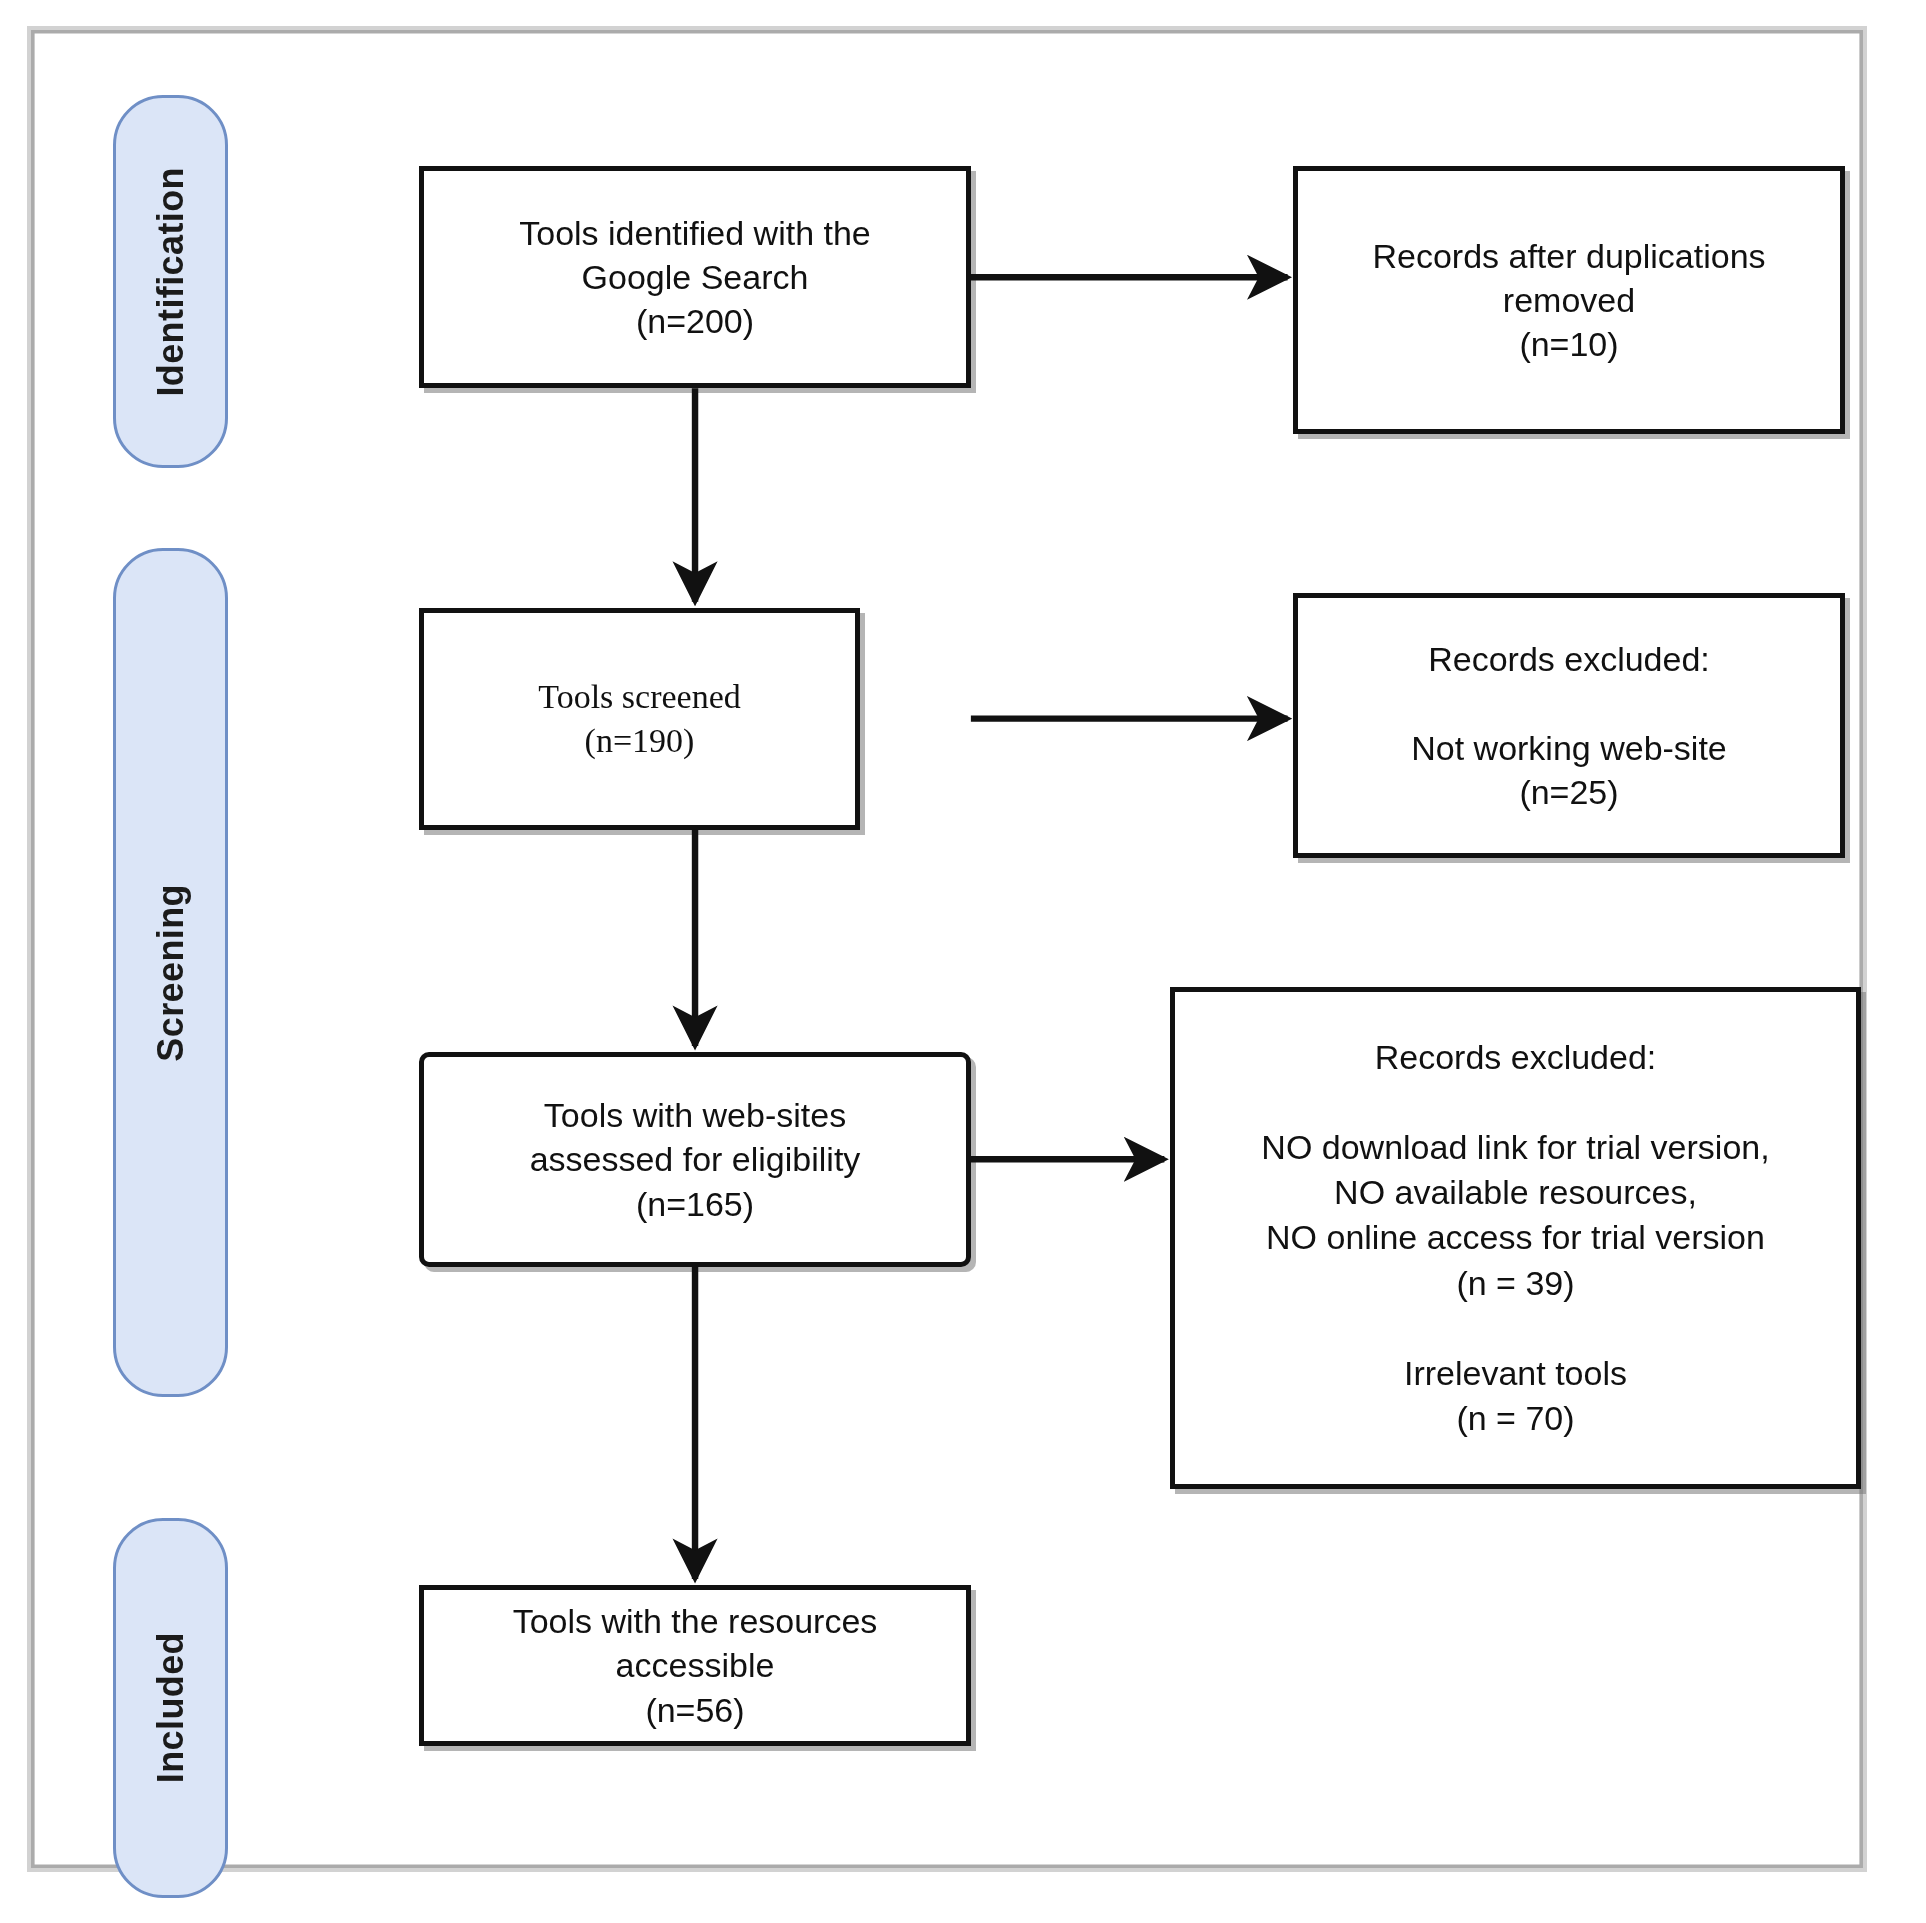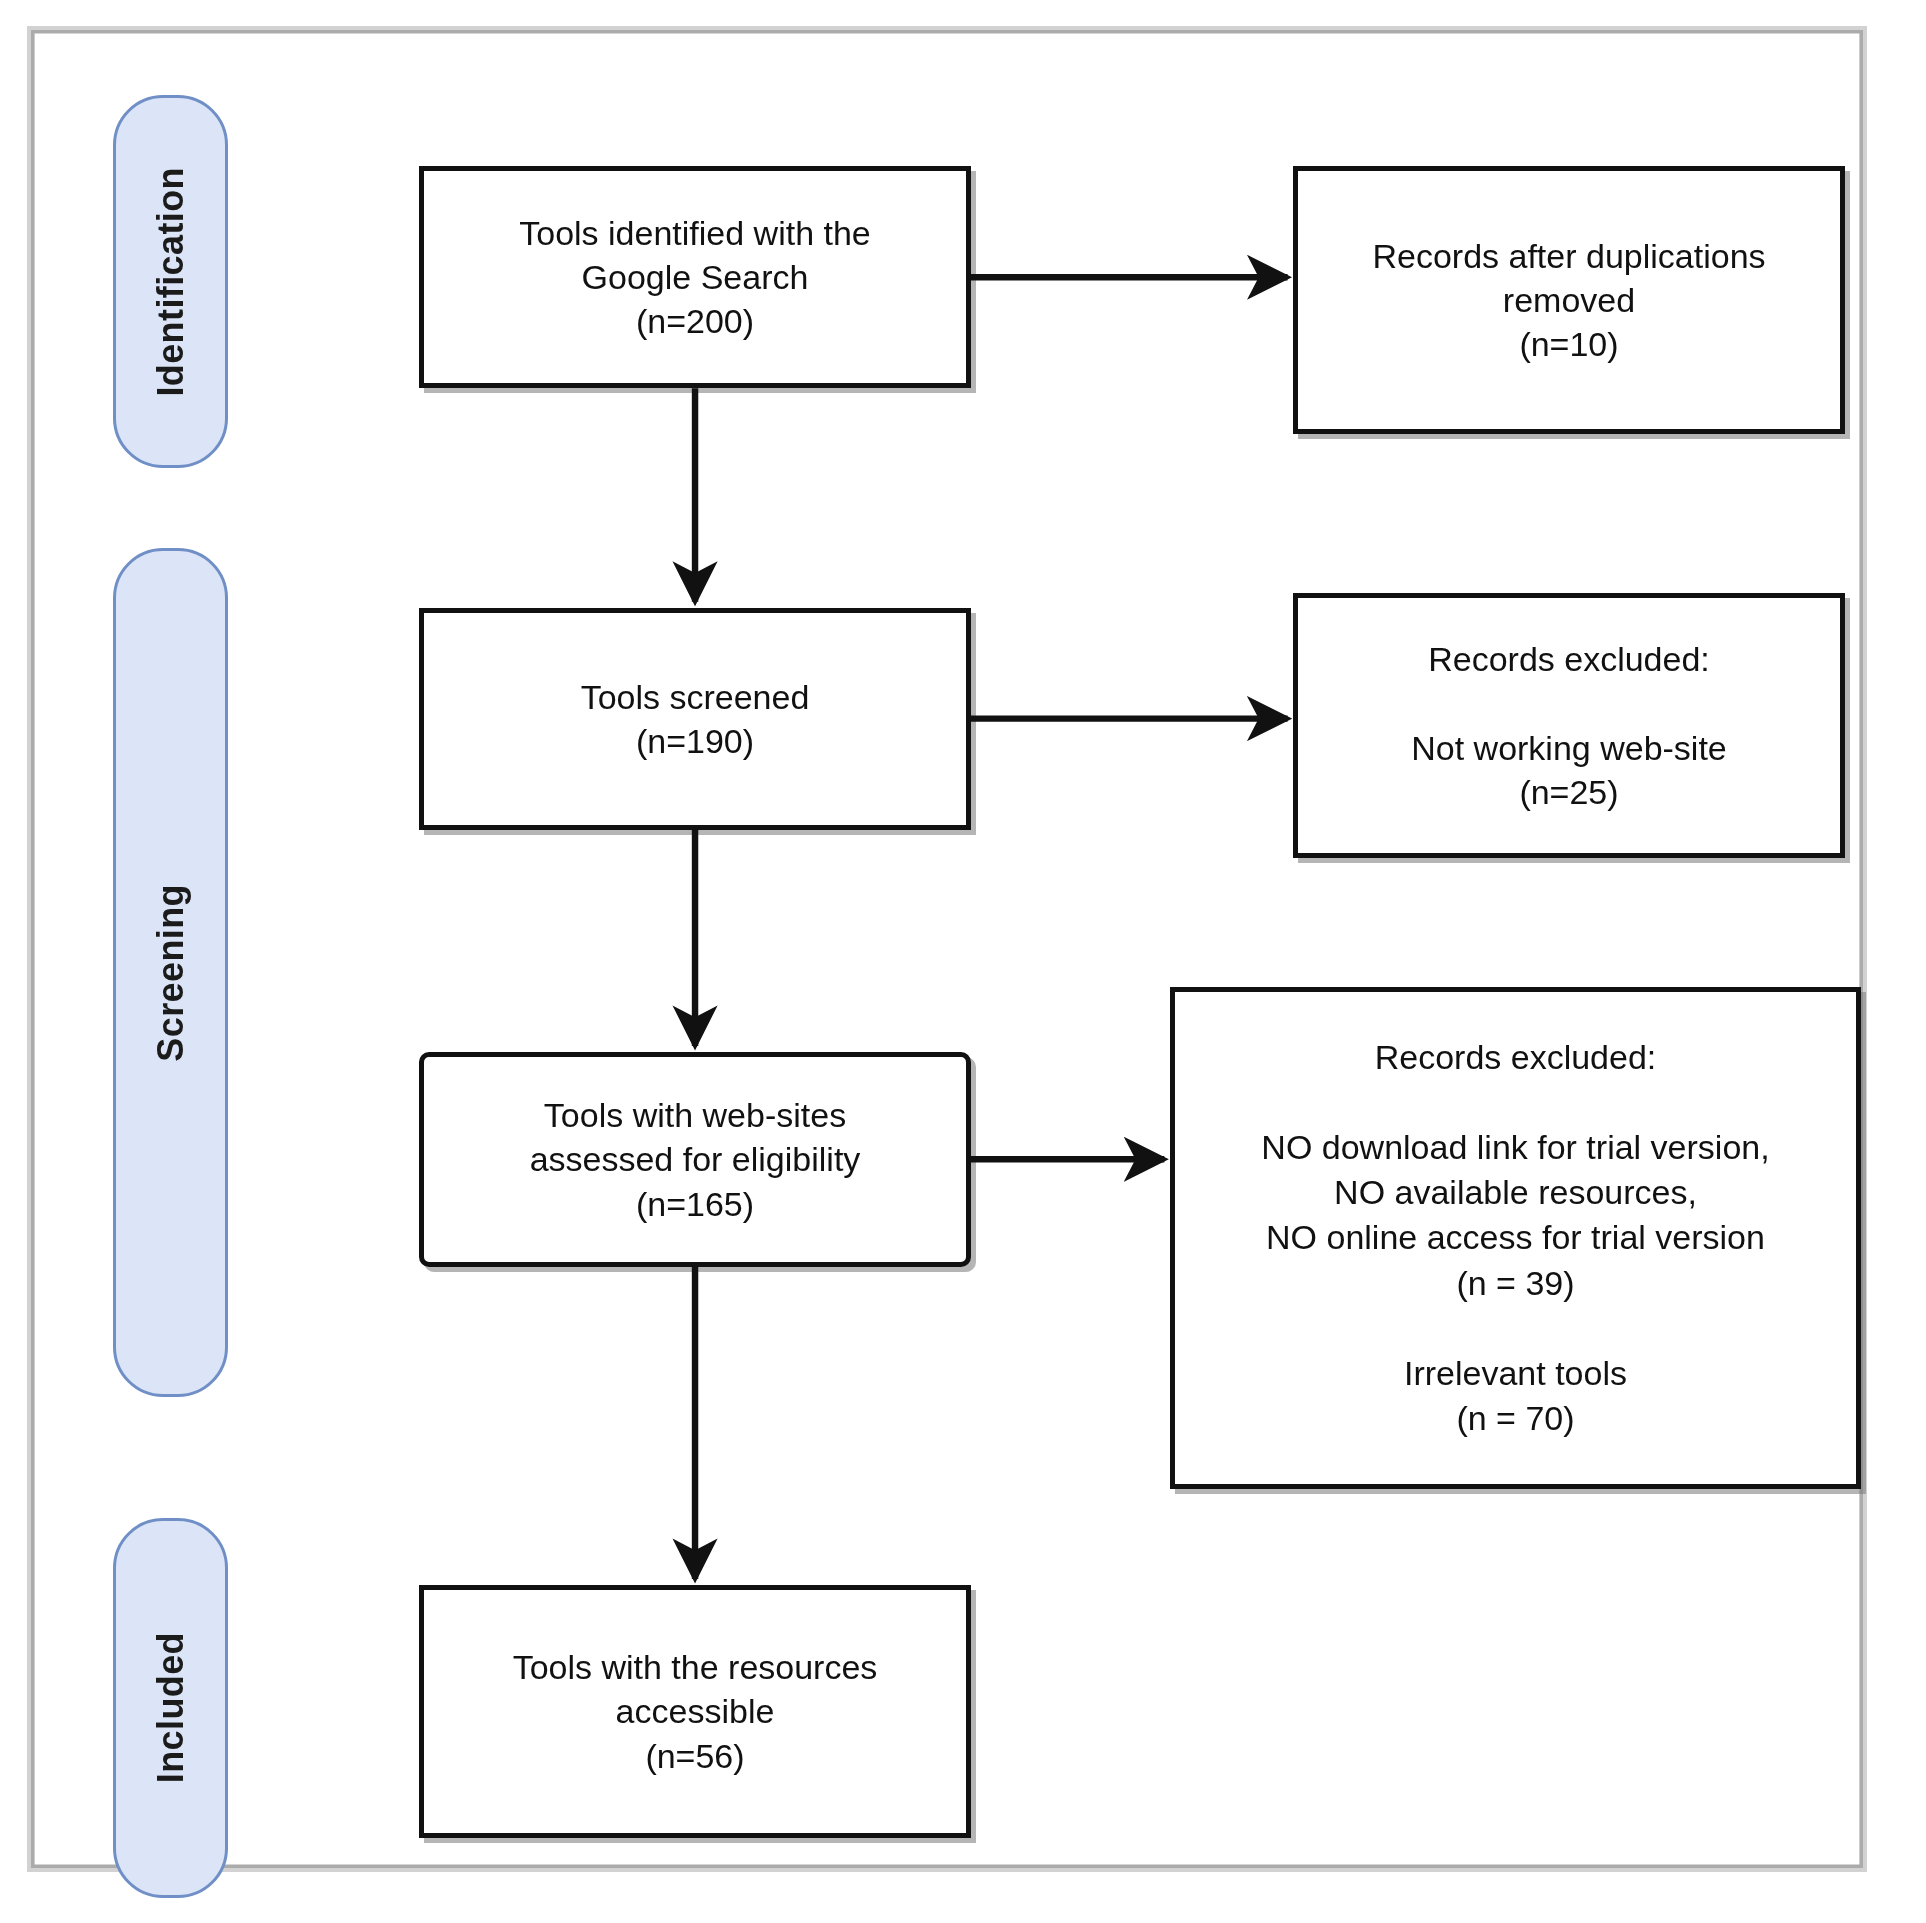--- a/index.html
+++ b/index.html
@@ -108,21 +108,21 @@
 Google Search
 (n=200)</span>
   </div>
 
   <div class="pbox" style="left:1293px; top:166px; width:552px; height:268px;">
     <span class="pbox-text">Records after duplications
 removed
 (n=10)</span>
   </div>
 
-  <div class="pbox" style="left:419px; top:608px; width:552px; height:222px;">
+  <div class="pbox" style="left:419px; top:608px; width:441px; height:222px;font-family:Liberation Serif, serif;">
     <span class="pbox-text">Tools screened
 (n=190)</span>
   </div>
 
   <div class="pbox" style="left:1293px; top:593px; width:552px; height:265px;">
     <span class="pbox-text">Records excluded:
 
 Not working web-site
 (n=25)</span>
   </div>
@@ -138,21 +138,21 @@
 
 NO download link for trial version,
 NO available resources,
 NO online access for trial version
 (n = 39)
 
 Irrelevant tools
 (n = 70)</span>
   </div>
 
-  <div class="pbox" style="left:419px; top:1585px; width:552px; height:253px;">
+  <div class="pbox" style="left:419px; top:1585px; width:552px; height:161px;">
     <span class="pbox-text">Tools with the resources
 accessible
 (n=56)</span>
   </div>
 
   <svg id="connectors" viewBox="0 0 2688 2684" xmlns="http://www.w3.org/2000/svg">
     <defs>
       <marker id="ah" viewBox="0 0 10 10" refX="9" refY="5" markerWidth="7" markerHeight="7" orient="auto-start-reverse">
         <path d="M 0 0 L 10 5 L 0 10 L 2.6 5 z" fill="#111111"></path>
       </marker>

